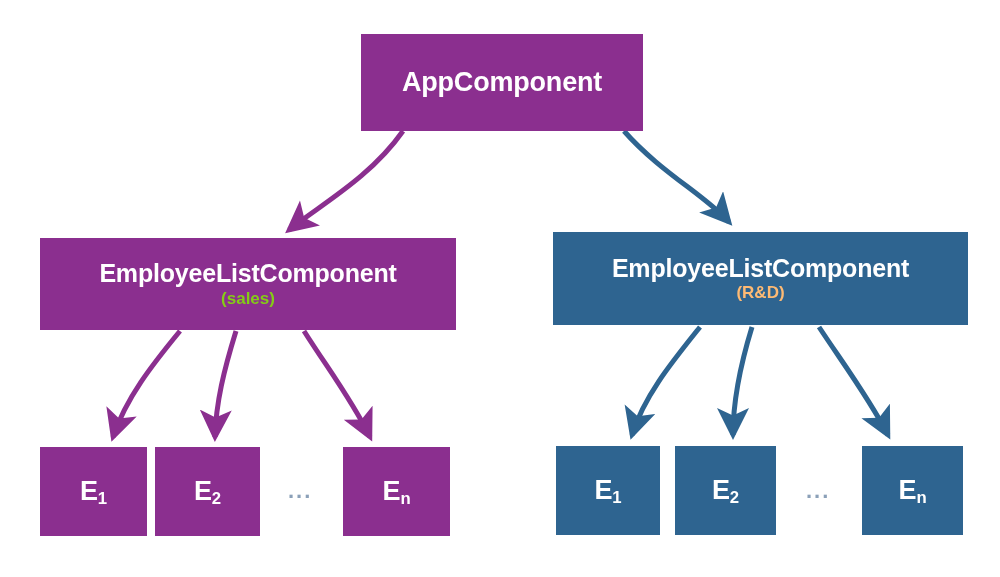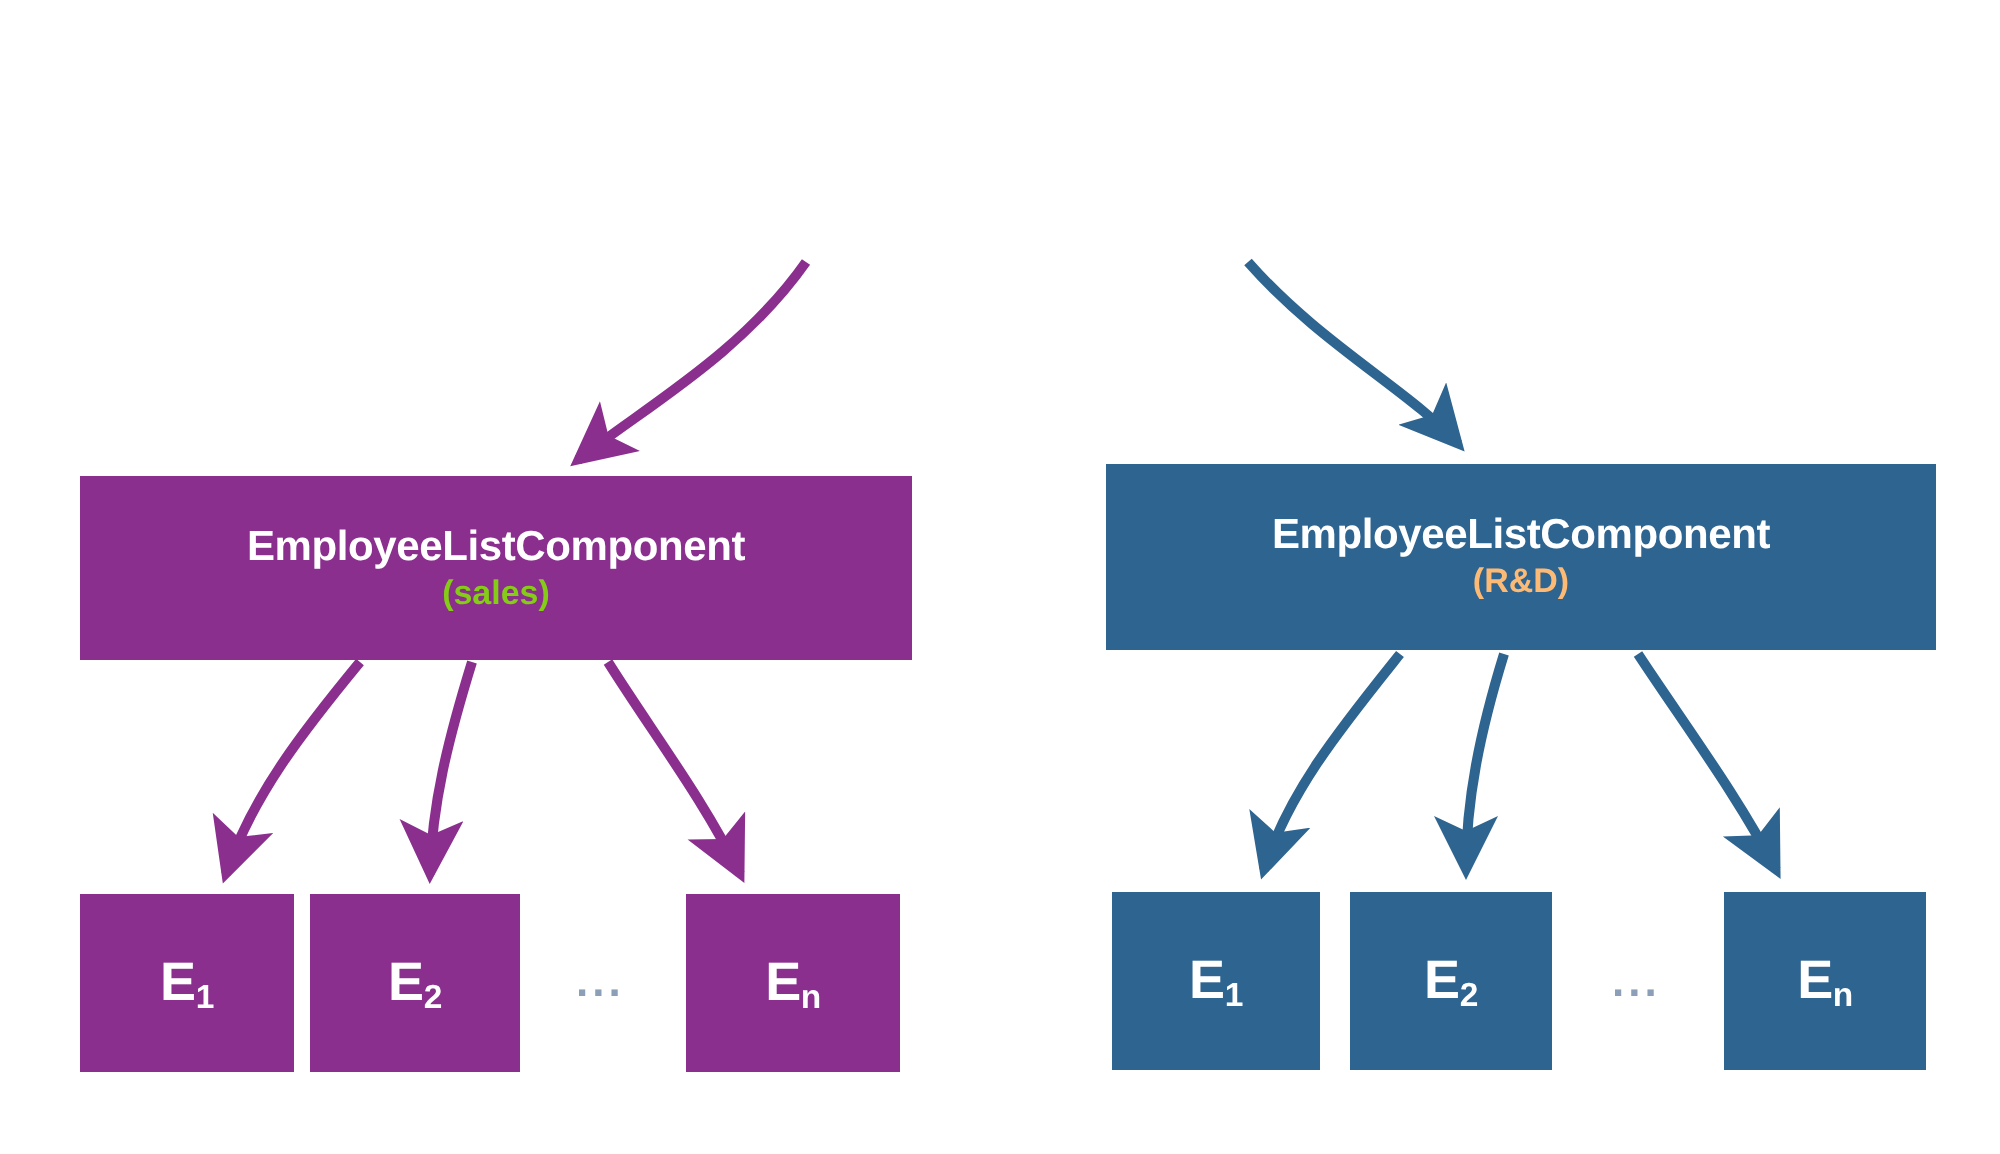--- a/index.html
+++ b/index.html
@@ -58,21 +58,21 @@
   #node-app .node-title { font-size: 27px; }
 
   
   #node-list-sales {
     left: 40px; top: 238px; width: 416px; height: 92px;
   }
   #node-list-rnd {
     left: 553px; top: 232px; width: 415px; height: 93px;
   }
   #node-list-sales .node-title,
-  #node-list-rnd .node-title { font-size: 21px; }
+  #node-list-rnd .node-title { font-size: 25px; }
   #node-list-sales .node-sub,
   #node-list-rnd .node-sub { font-size: 17px; }
 
   
   .leaf { height: 89px; }
   .leaf .node-title {
     font-size: 27px;
     display: inline-block;
   }
   .leaf sub {
@@ -123,20 +123,23 @@
 
     <path d="M 180,331 C 152,365 126,398 113,437" fill="none" stroke="#8b2f8f" stroke-width="5" marker-end="url(#arrow-purple)"></path>
     <path d="M 236,331 C 224,370 216,402 215,437" fill="none" stroke="#8b2f8f" stroke-width="5" marker-end="url(#arrow-purple)"></path>
     <path d="M 304,331 C 326,366 352,400 370,437" fill="none" stroke="#8b2f8f" stroke-width="5" marker-end="url(#arrow-purple)"></path>
 
     <path d="M 700,327 C 672,362 644,396 632,435" fill="none" stroke="#2e6490" stroke-width="5" marker-end="url(#arrow-blue)"></path>
     <path d="M 752,327 C 740,366 733,400 733,435" fill="none" stroke="#2e6490" stroke-width="5" marker-end="url(#arrow-blue)"></path>
     <path d="M 819,327 C 842,362 869,398 888,435" fill="none" stroke="#2e6490" stroke-width="5" marker-end="url(#arrow-blue)"></path>
   </svg>
 
+  <div class="node purple" id="node-app">
+    <span class="node-title">AppComponent</span>
+  </div>
 
   <div class="node purple" id="node-list-sales">
     <span class="node-title">EmployeeListComponent</span>
     <span class="node-sub">(sales)</span>
   </div>
 
   <div class="node blue" id="node-list-rnd">
     <span class="node-title">EmployeeListComponent</span>
     <span class="node-sub">(R&amp;D)</span>
   </div>

